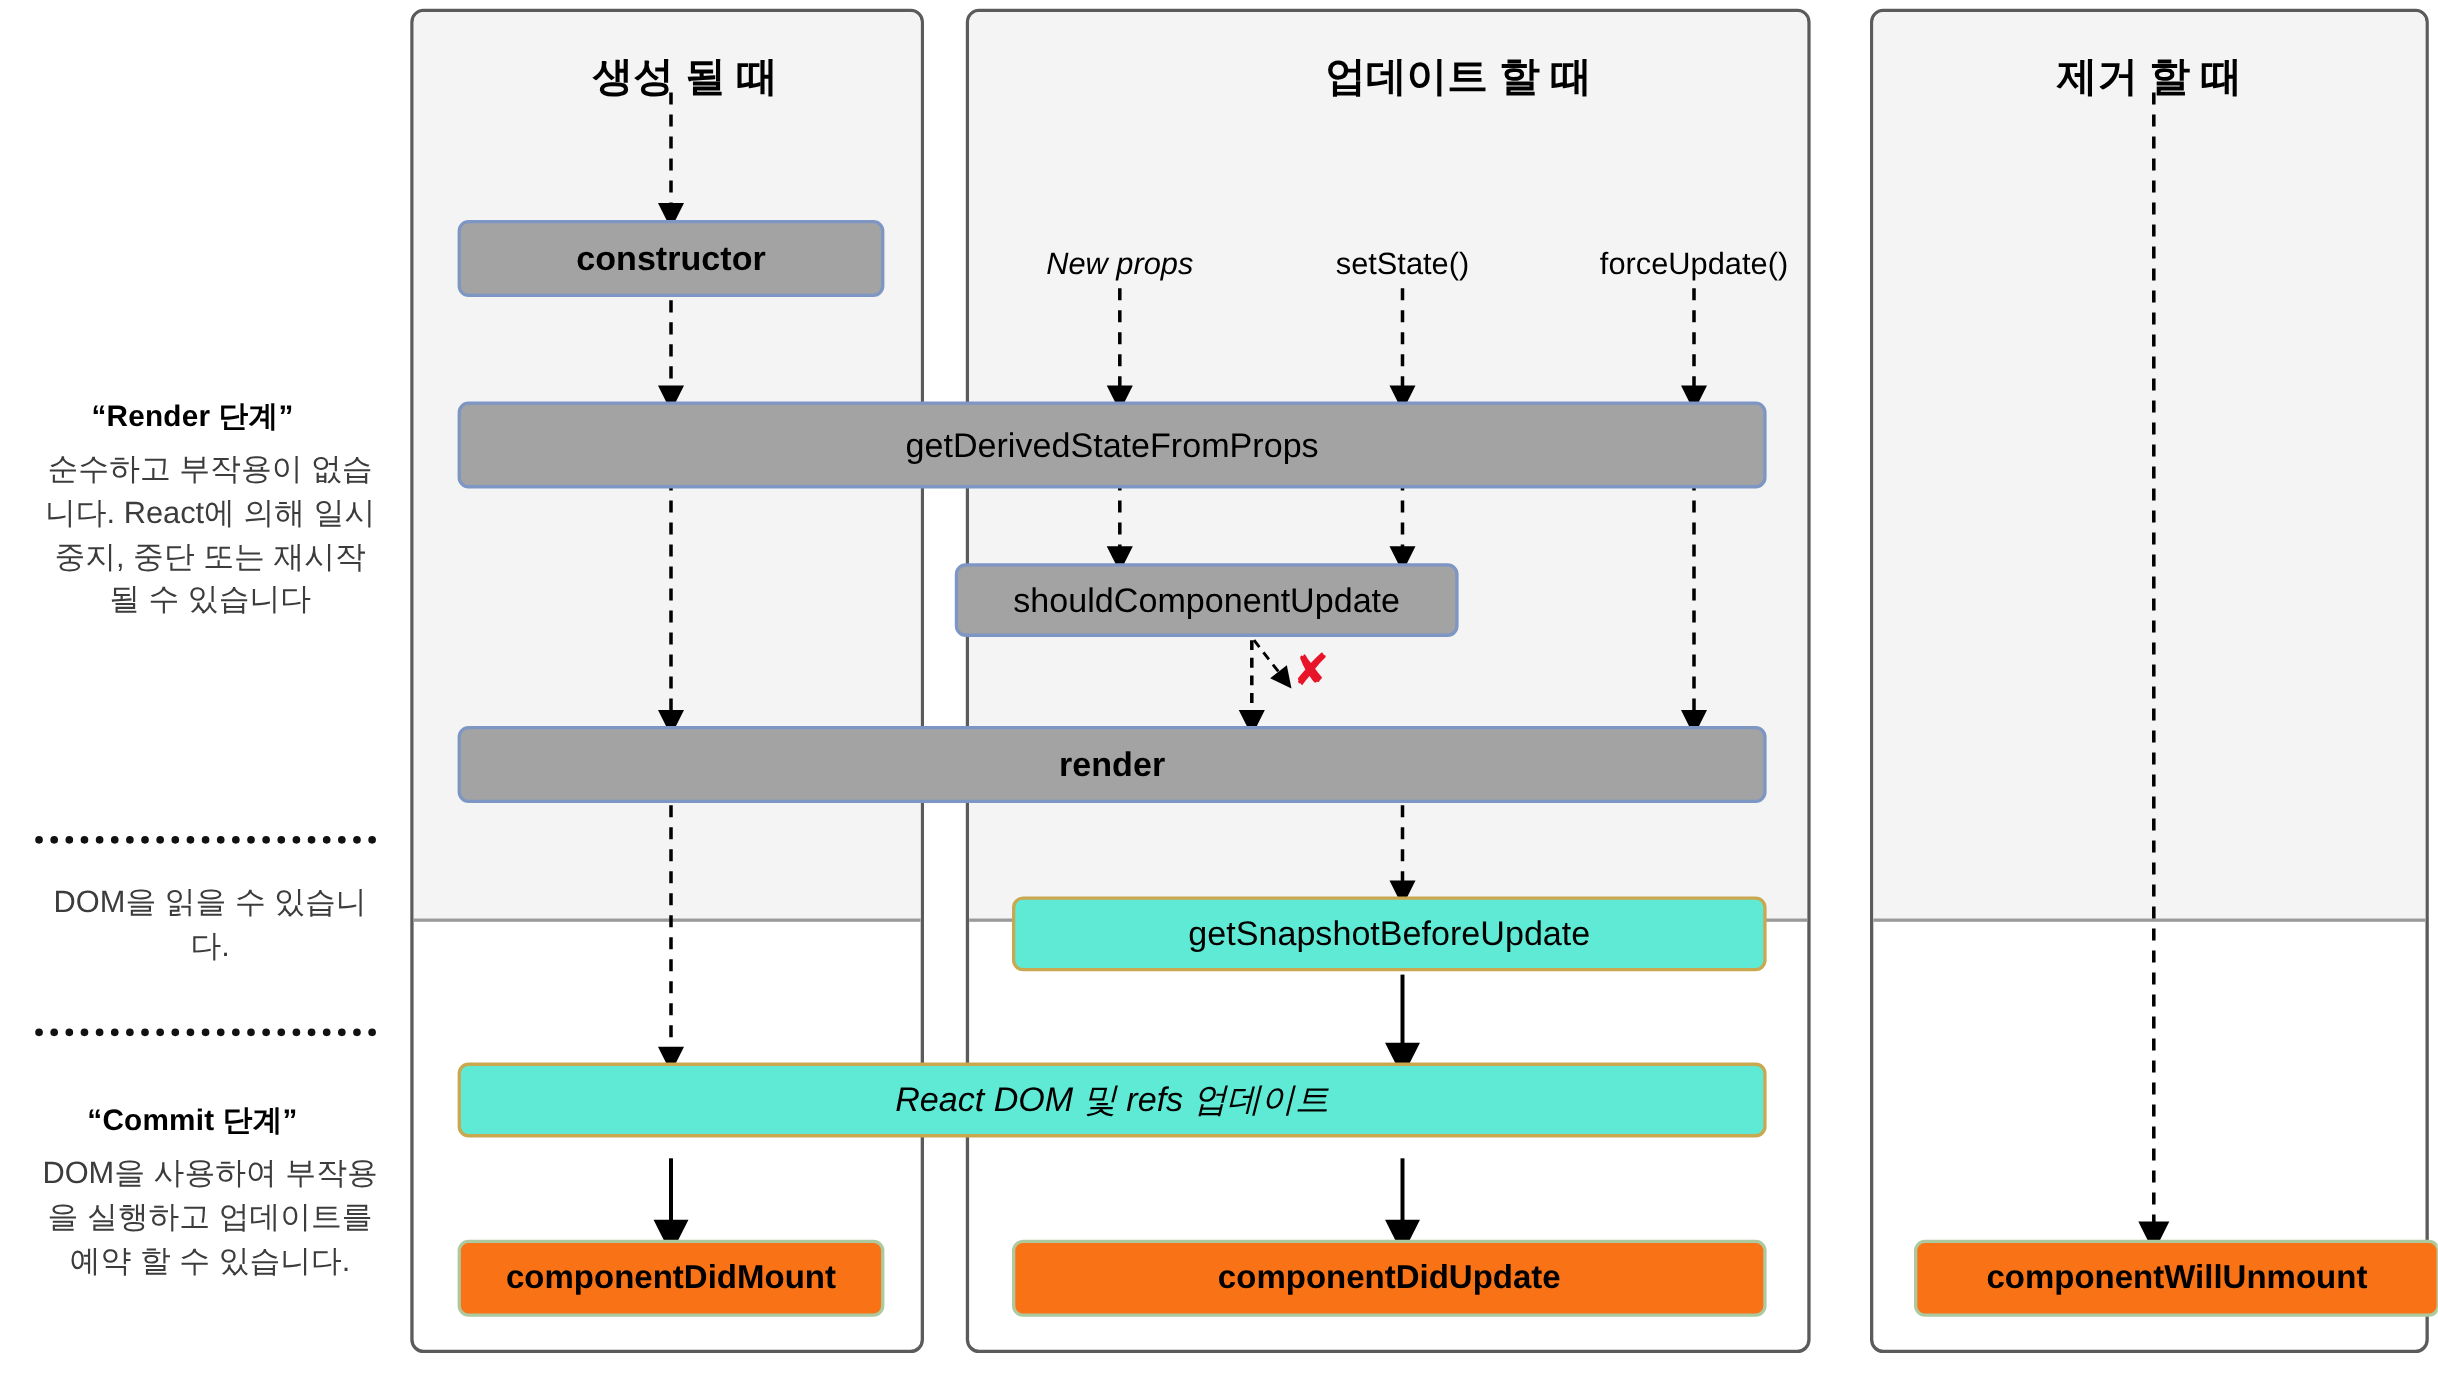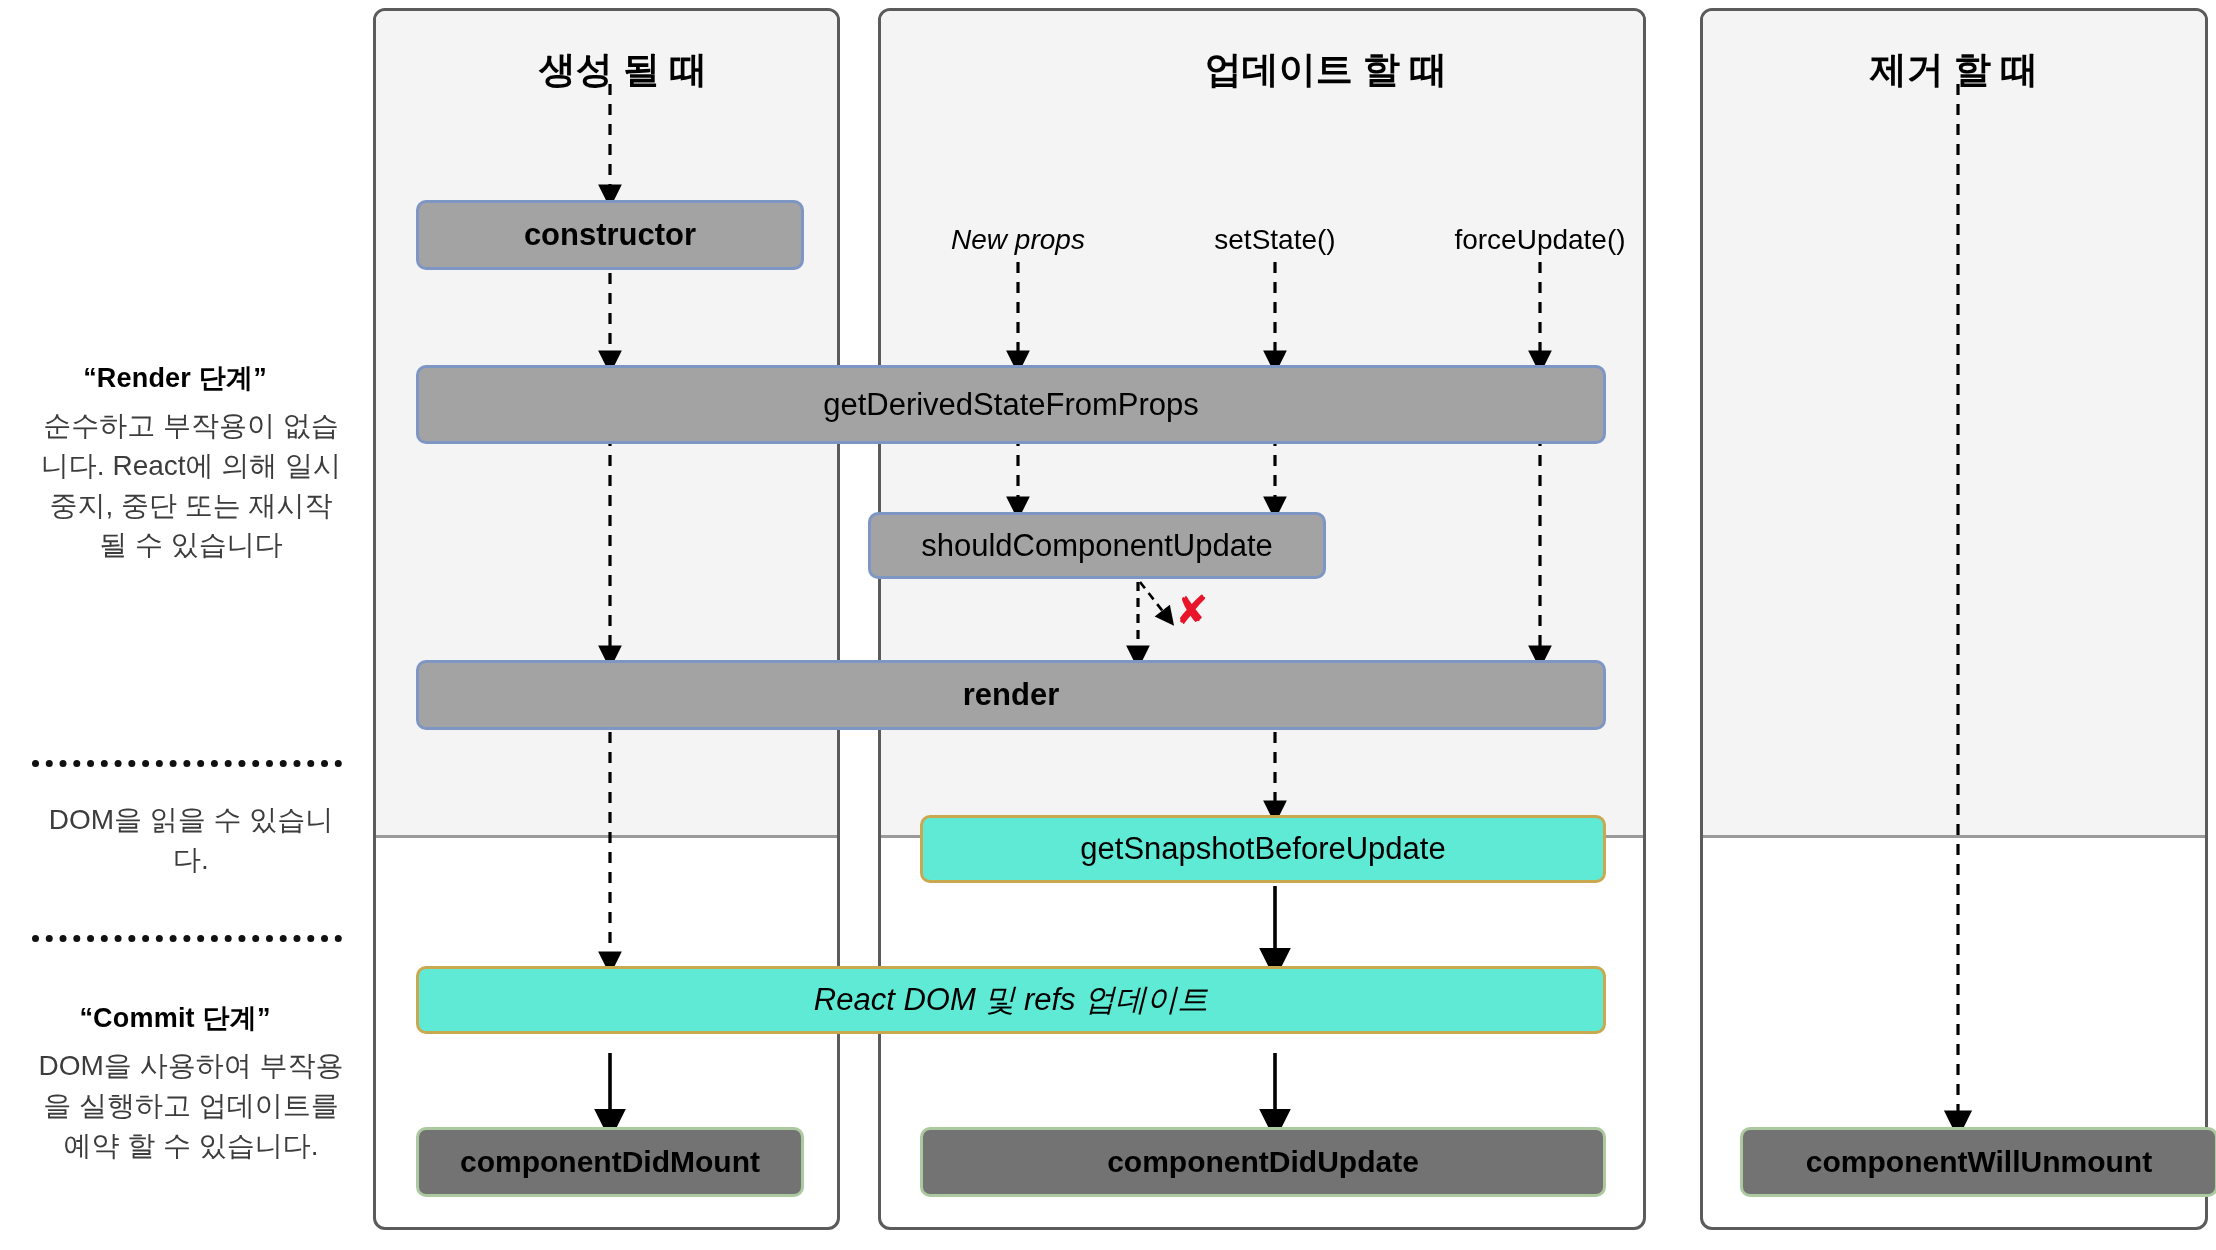--- a/index.html
+++ b/index.html
@@ -12,21 +12,21 @@
 
   .sidebar{position:absolute;left:0;width:350px;}
   .sb-head{text-align:center;font-size:27px;font-weight:bold;letter-spacing:.2px;}
   .sb-body{text-align:center;font-size:28px;color:#3c3c3c;line-height:1.42;margin-top:10px;padding-left:32px;}
   .dotline{position:absolute;left:32px;width:310px;height:0;border-top:7px dotted #111;}
 
   .nbox{position:absolute;box-sizing:border-box;border-radius:10px;display:flex;align-items:center;justify-content:center;
         text-align:center;line-height:1.15;}
   .blue{background:#a3a3a3;border:3px solid #7d96c4;}
   .orange{background:#5eead4;border:3px solid #c9a84f;}
-  .green{background:#737373;border:3px solid #adc9a0;}
+  .green{background:#f97316;border:3px solid #adc9a0;}
   .b{font-weight:bold;}
   .i{font-style:italic;}
   .f31{font-size:31px;}
   .f30{font-size:30px;}
 
   .trigger{position:absolute;font-size:28px;text-align:center;white-space:nowrap;}
   svg.ov{position:absolute;left:0;top:0;width:2216px;height:1250px;pointer-events:none;}
 </style>
 </head>
 <body>

